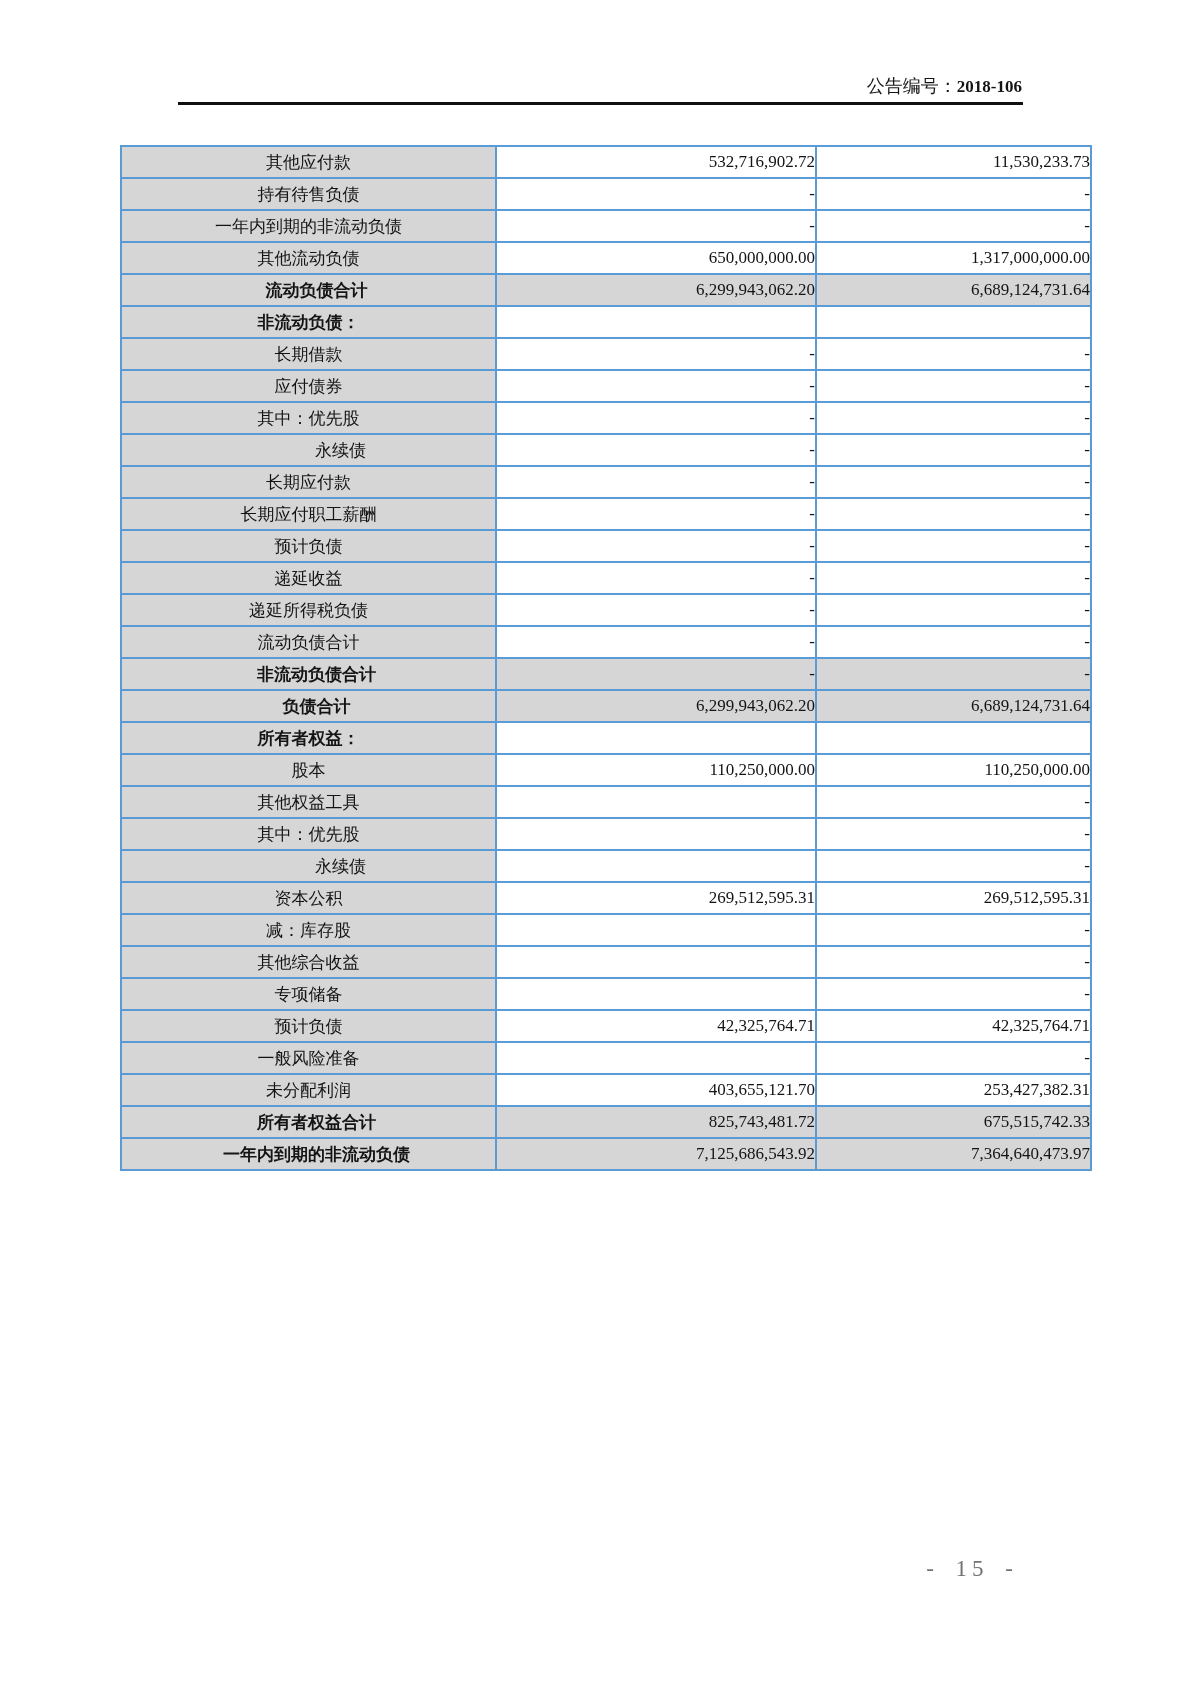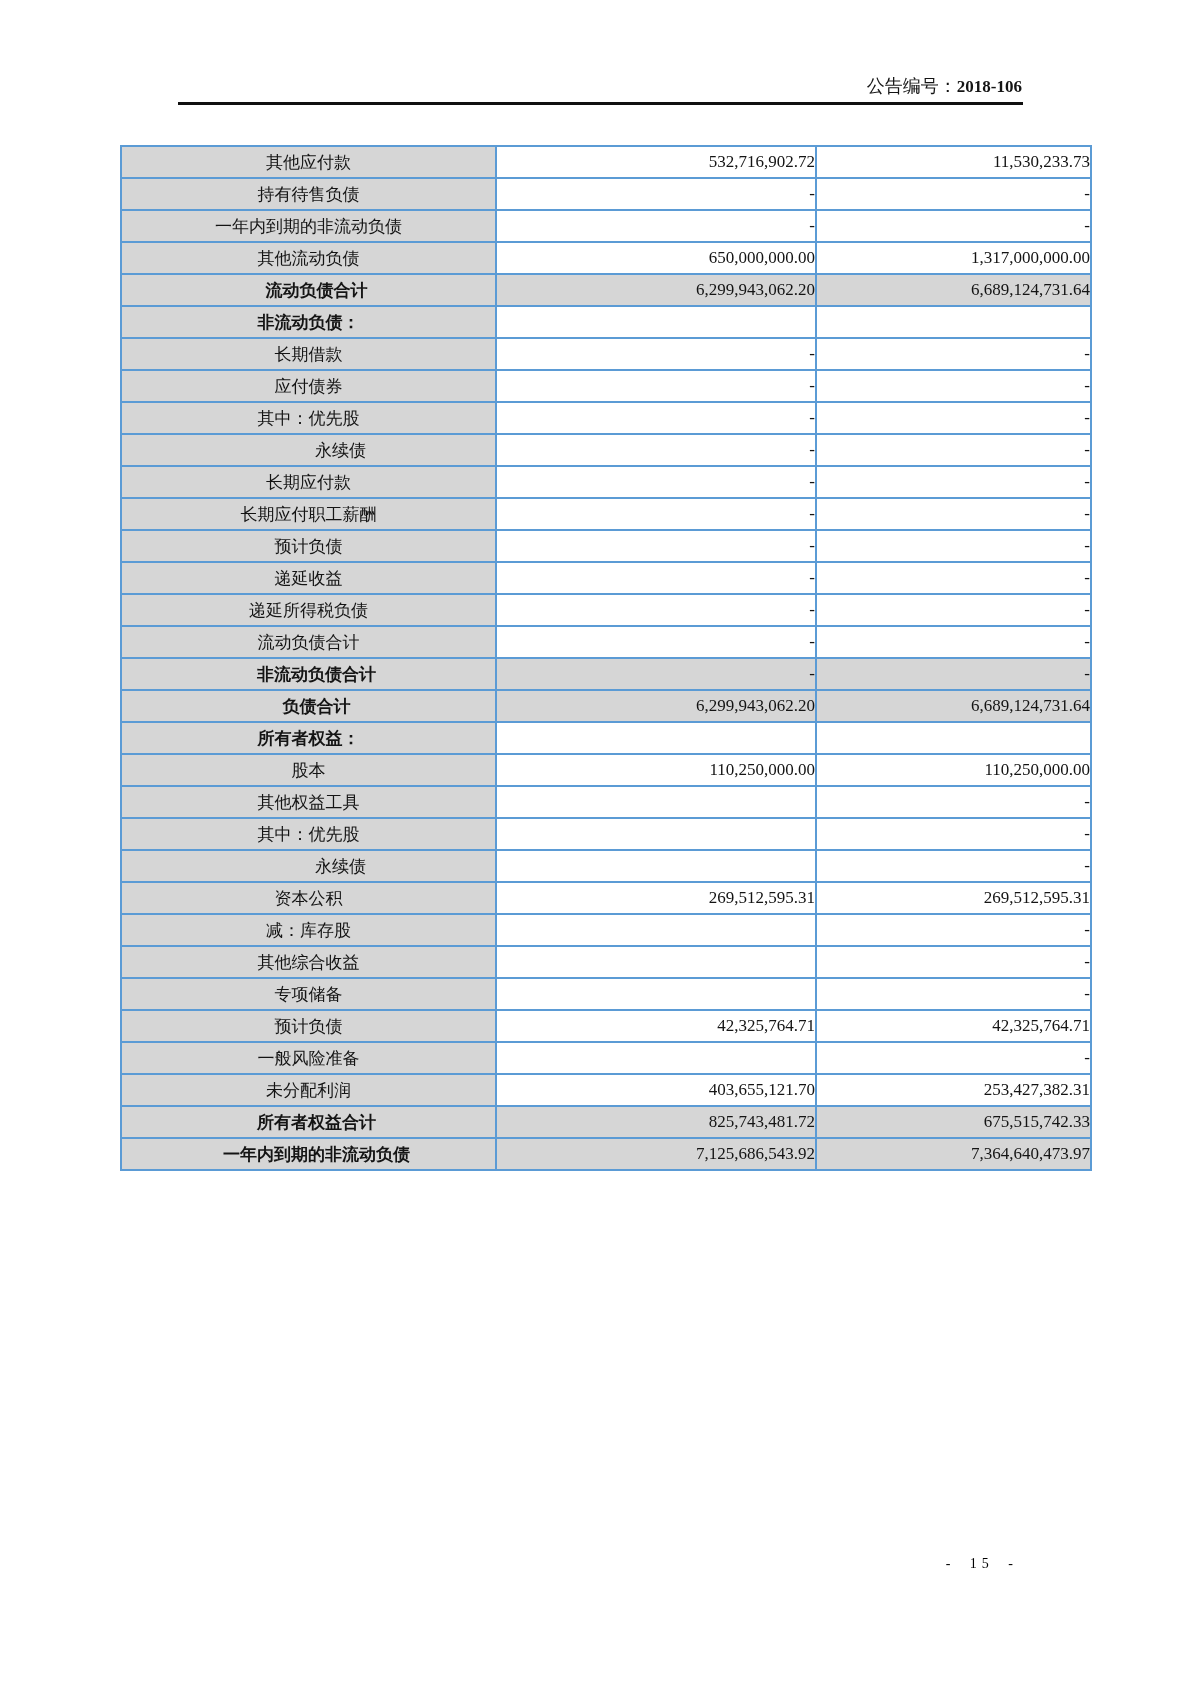--- a/index.html
+++ b/index.html
@@ -73,24 +73,24 @@
     text-align: center;
     padding-left: 16px;
     font-weight: 700;
   }
   tr.row-section td.cell-label { font-weight: 700; margin-top: 44px; }
   tr.row-data-indent td.cell-label { padding-left: 64px; }
   .page-footer {
     position: absolute;
     top: 1556px;
     right: 182px;
-    font-size: 14px;
+    font-size: 23px;
     letter-spacing: 5px;
     word-spacing: 6px;
-    color: #000000;
+    color: #737373;
     white-space: nowrap;
   }
 </style>
 </head>
 <body>
 
 <div class="page">
 
   <div class="header-text">
     <span class="announce-label">公告编号：</span><span class="announce-no">2018-106</span>

